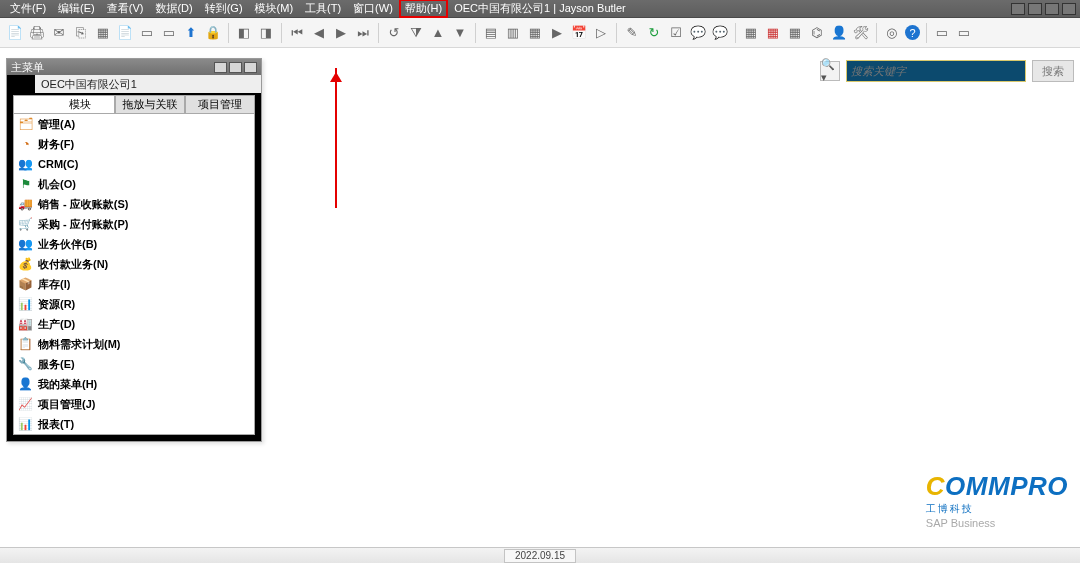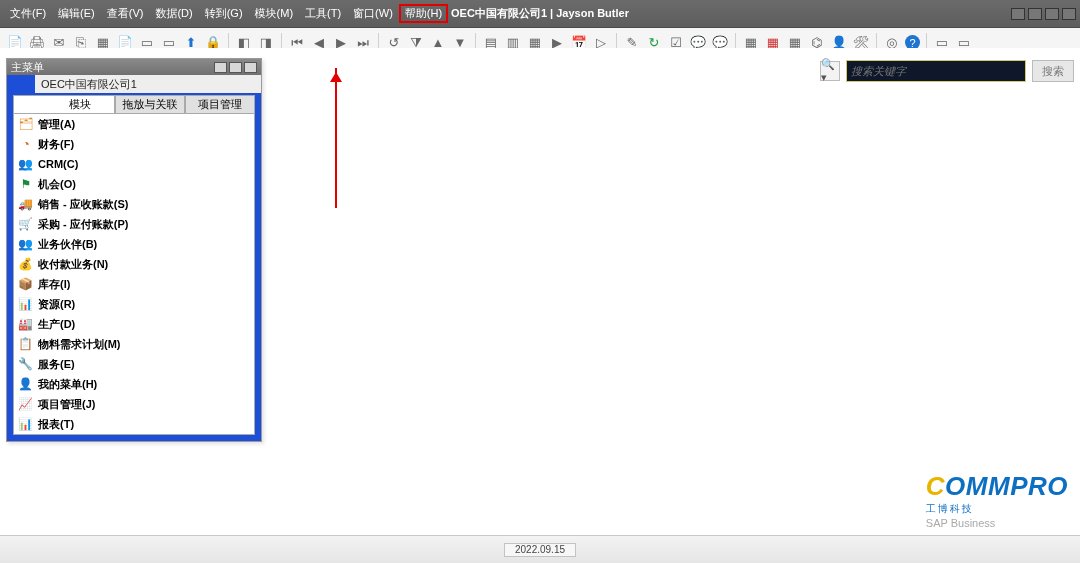--- a/index.html
+++ b/index.html
@@ -1,54 +1,54 @@
 <!DOCTYPE html>
 <html><head>
 <meta charset="utf-8">
 <style>
   * { box-sizing: border-box; font-family: "Microsoft YaHei", Arial, sans-serif; }
   body { margin: 0; width: 1080px; height: 563px; background: #fdfdfd; position: relative; overflow: hidden; }
 
-  .menubar { height: 28px; background: linear-gradient(#6b6b6b,#5d5d5d); border-bottom: 1px solid #494949; display: flex; align-items: center; padding: 0 4px; font-size: 11px; color: #fff; position: relative; }
+  .menubar { height: 18px; background: linear-gradient(#6b6b6b,#5d5d5d); border-bottom: 1px solid #494949; display: flex; align-items: center; padding: 0 4px; font-size: 11px; color: #fff; position: relative; }
   .menubar .mi { padding: 1px 6px; cursor: pointer; }
   .menubar .mi.hl { border: 2px solid #e40000; padding: 0 4px; text-align: right; }
-  .menubar .title { position: absolute; left: 50%; transform: translateX(-50%); font-weight: bold; font-size: 11px; color: #fff; }
+  .menubar .title { position: absolute; left: 50%; transform: translateX(-50%); font-weight: normal; font-size: 11px; color: #fff; }
   .menubar .winctl { margin-left: auto; display: flex; gap: 3px; }
   .menubar .winctl span { width: 14px; height: 12px; background: #777; border: 1px solid #333; display: inline-block; }
 
   .toolbar { height: 30px; background: #f5f5f5; border-bottom: 1px solid #d8d8d8; display: flex; align-items: center; padding: 2px 6px; gap: 4px; }
   .tb-ic { width: 18px; height: 18px; display: flex; align-items: center; justify-content: center; font-size: 13px; color: #666; cursor: pointer; }
   .tb-sep { width: 1px; height: 20px; background: #d0d0d0; margin: 0 2px; }
 
   .workspace { position: absolute; top: 48px; left: 0; right: 0; bottom: 16px; background: #fff; }
 
   .searchbar { position: absolute; top: 12px; right: 6px; display: flex; align-items: center; gap: 6px; }
   .search-pre { width: 20px; height: 20px; border: 1px solid #bbb; background: #f3f3f3; display: flex; align-items: center; justify-content: center; font-size: 11px; color: #555; }
-  .search-in { width: 180px; height: 22px; border: 1px solid #d9c86b; background: #0f172a; font-size: 11px; padding: 2px 4px; font-style: italic; color: #999; }
+  .search-in { width: 180px; height: 22px; border: 1px solid #d9c86b; background: #0c4a6e; font-size: 11px; padding: 2px 4px; font-style: italic; color: #999; }
   .search-btn { width: 42px; height: 22px; background: #e7e7e7; border: 1px solid #bbb; font-size: 11px; color: #777; cursor: pointer; }
 
-  .mmenu { position: absolute; top: 10px; left: 6px; width: 256px; border: 1px solid #9a9a9a; background: #1d4ed8; box-shadow: 2px 2px 4px rgba(0,0,0,.12); }
+  .mmenu { position: absolute; top: 10px; left: 6px; width: 256px; border: 1px solid #9a9a9a; background: #000000; box-shadow: 2px 2px 4px rgba(0,0,0,.12); }
   .mmenu-titlebar { height: 16px; background: linear-gradient(#8a8a8a,#707070); color: #fff; display: flex; align-items: center; padding: 0 4px; font-size: 11px; }
   .mmenu-titlebar .wctl { margin-left: auto; display: flex; gap: 2px; }
   .mmenu-titlebar .wctl span { width: 13px; height: 11px; background: #d7d7d7; border: 1px solid #555; display: inline-block; }
   .mmenu-meta { padding: 2px 6px; font-size: 11px; color: #222; background: #eee; line-height: 14px; margin-left: 28px; }
 
   .mmenu-tabs { display: flex; margin: 2px 6px 0; font-size: 11px; }
   .mmenu-tabs .tab { flex: 1; text-align: center; height: 18px; line-height: 16px; background: #e0e0e0; border: 1px solid #a9a9a9; border-bottom: none; cursor: pointer; }
   .mmenu-tabs .tab.active { background: #fff; position: relative; z-index: 2; padding-left: 32px; }
 
   .tree { margin: 0 6px 6px; background: #fff; border: 1px solid #a9a9a9; max-height: 380px; overflow-y: auto; position: relative; }
   .tree-item { display: flex; align-items: center; height: 20px; padding: 0 4px; font-size: 11px; cursor: pointer; }
   .tree-ic { width: 16px; height: 16px; margin-right: 4px; display: flex; align-items: center; justify-content: center; font-size: 12px; }
   .tree-item b { font-weight: bold; }
 
   .arrow { position: absolute; top: 20px; left: 335px; width: 2px; height: 140px; background: #e40000; }
   .arrow::before { content: ""; position: absolute; top: -2px; left: -5px; border: 6px solid transparent; border-bottom: 10px solid #e40000; }
 
-  .statusbar { position: absolute; bottom: 0; left: 0; right: 0; height: 28px; background: linear-gradient(#f3f3f3,#e5e5e5); border-top: 1px solid #c7c7c7; display: flex; align-items: center; }
+  .statusbar { position: absolute; bottom: 0; left: 0; right: 0; height: 16px; background: linear-gradient(#f3f3f3,#e5e5e5); border-top: 1px solid #c7c7c7; display: flex; align-items: center; }
   .sb-cell { height: 14px; border: 1px solid #c3c3c3; padding: 0 10px; font-size: 10px; color: #444; background: #f7f7f7; }
   .sb-spacer { flex: 1; }
 
   .logo { position: absolute; right: 12px; bottom: 18px; }
   .logo-main { font-size: 26px; font-weight: bold; font-style: italic; color: #0d6fc1; letter-spacing: .5px; }
   .logo-main .c { color: #e8b400; }
   .logo-sub { font-size: 10px; color: #0d6fc1; letter-spacing: 2px; }
   .logo-sap { font-size: 11px; color: #a9a9a9; margin-top: 1px; }
 </style>
 </head>

